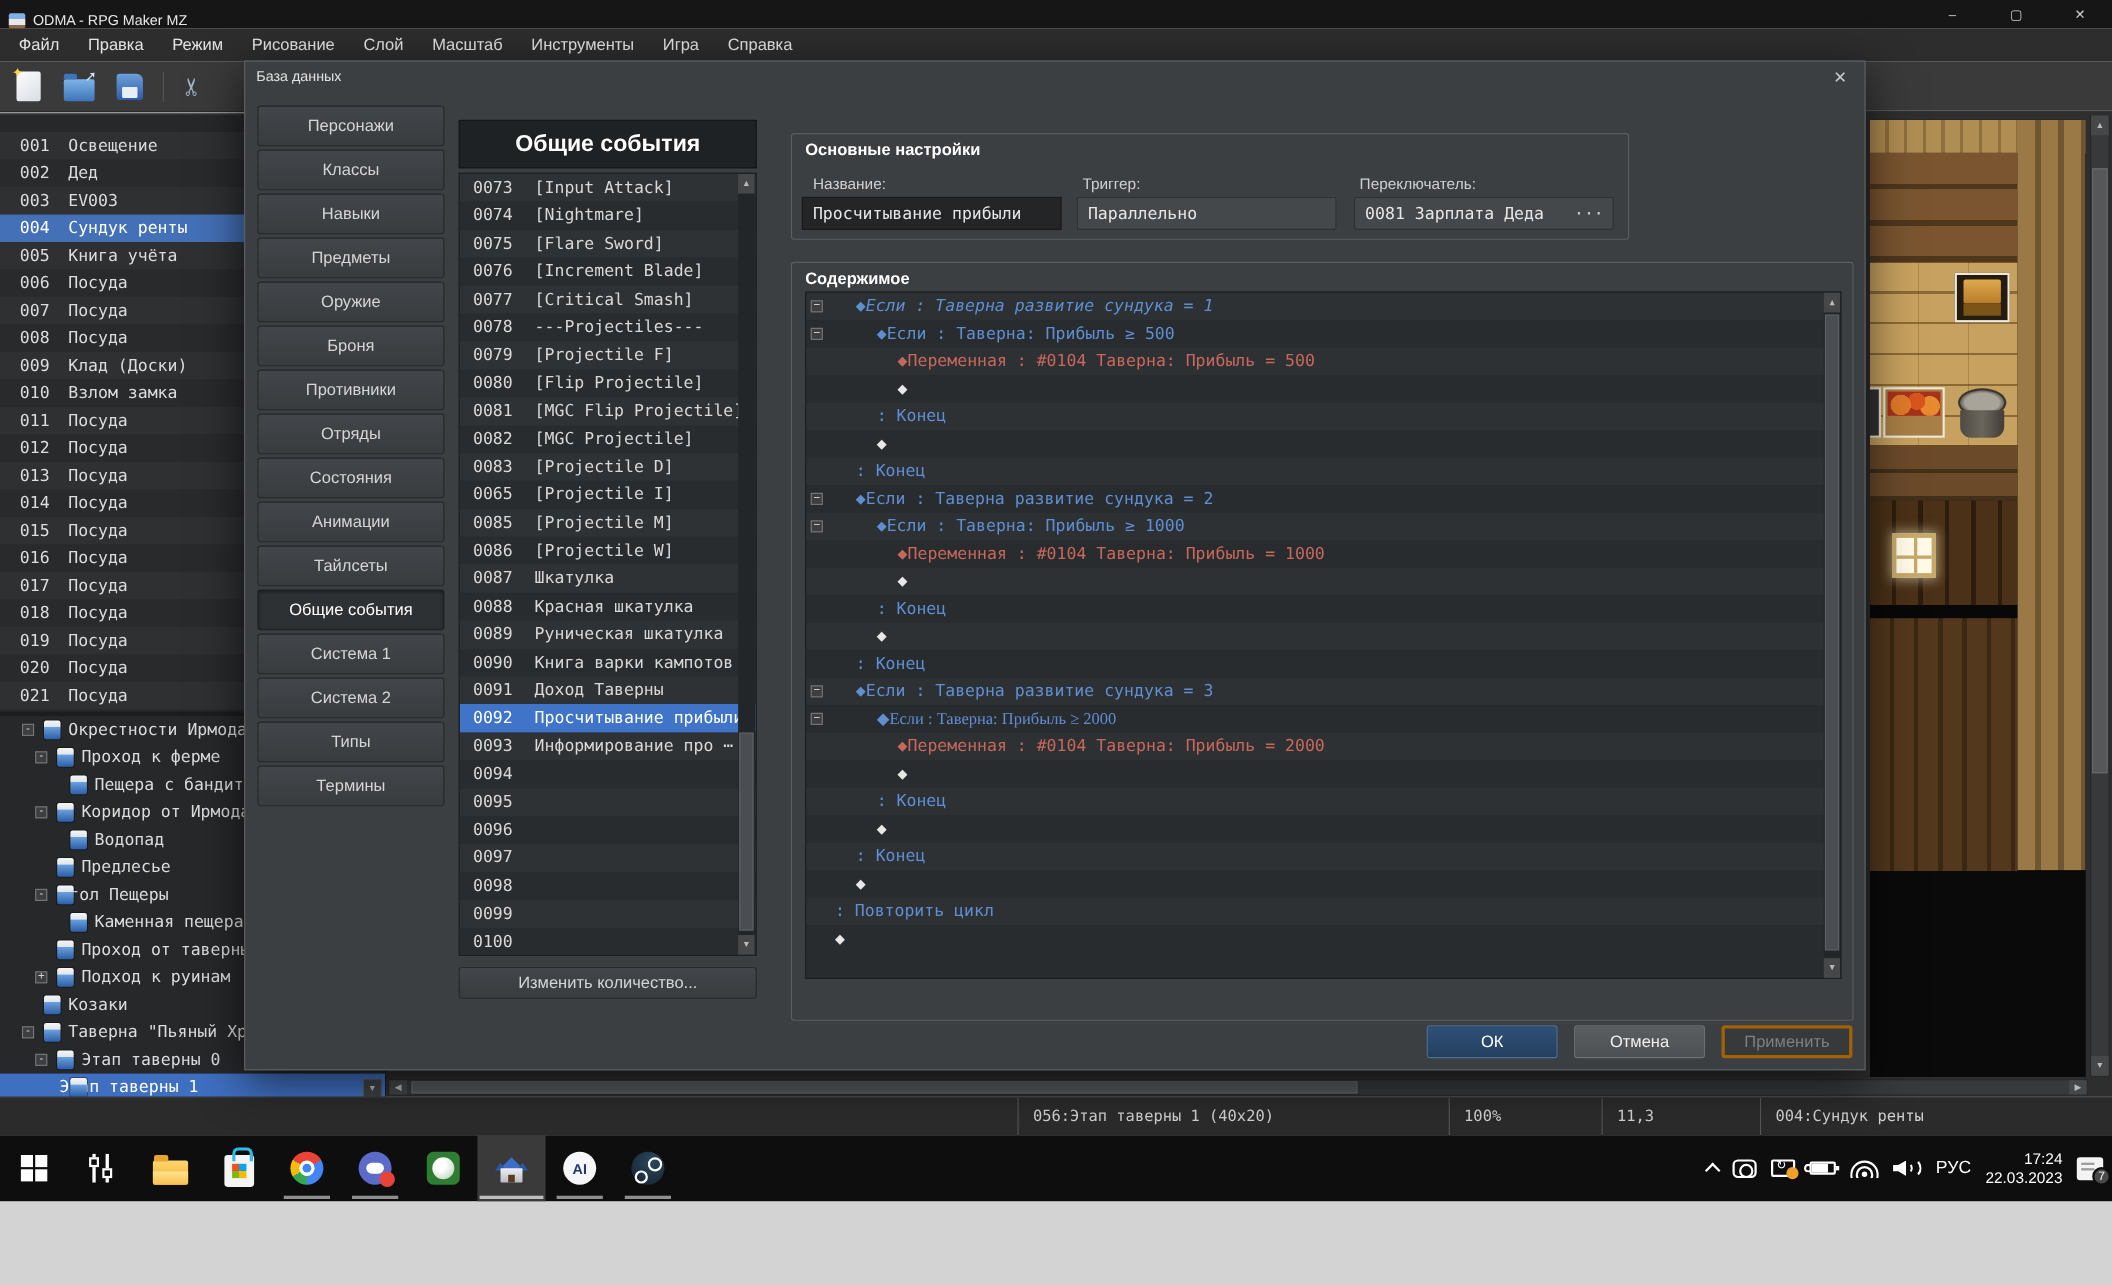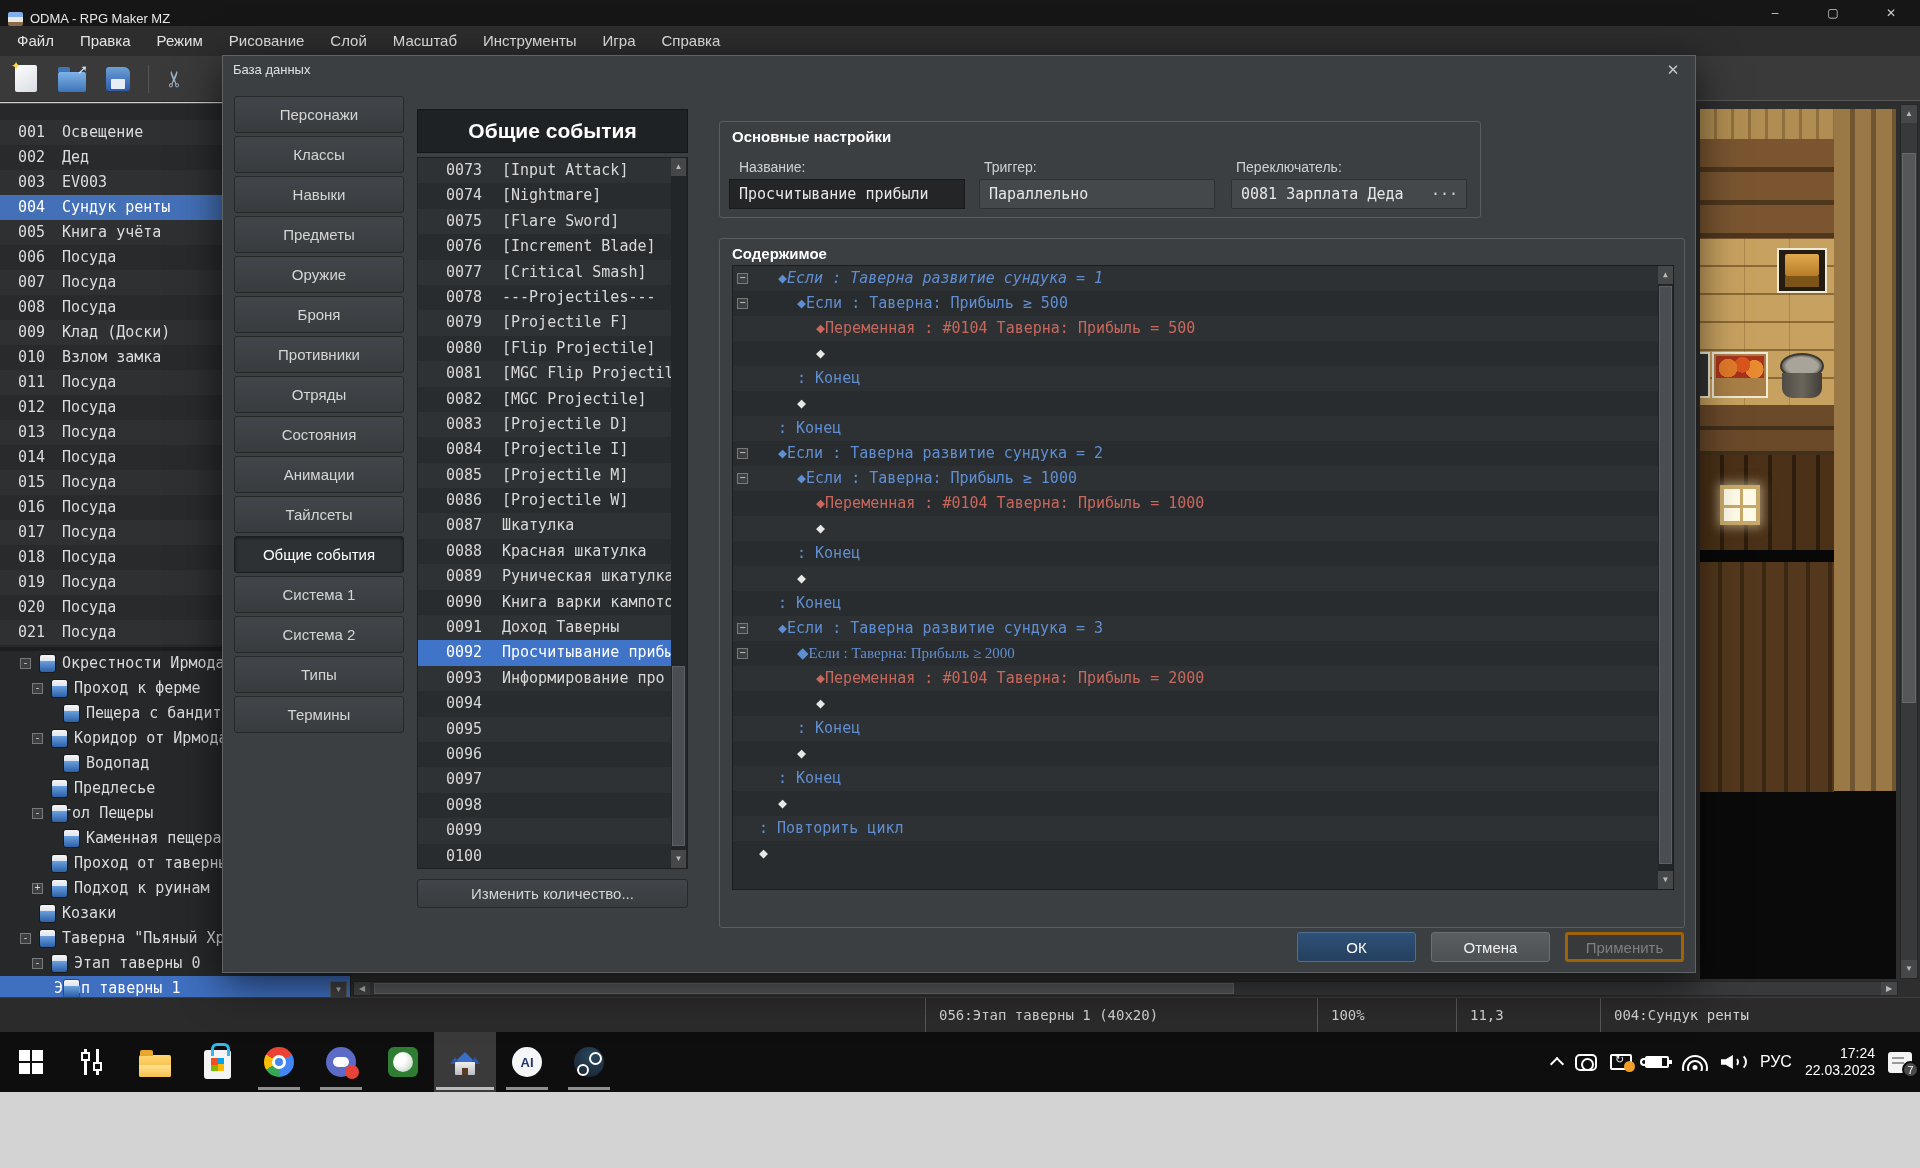--- a/index.html
+++ b/index.html
@@ -80,21 +80,21 @@
 
   
   #dialog{position:absolute;left:222px;top:55px;width:1474px;height:918px;background:#3b3f42;border:1px solid #606365;box-shadow:0 10px 40px rgba(0,0,0,.65);z-index:50}
   #dlg-title{position:absolute;left:10px;top:6px;color:#e0e0e0;font-size:13px}
   #dlg-close{position:absolute;right:12px;top:5px;color:#c8c8c8;font-size:15px;width:20px;text-align:center}
   #cats{position:absolute;left:11px;top:40px;width:170px}
   .cat-btn{width:170px;height:37px;margin-bottom:3px;background:linear-gradient(#42464a,#383c3f);border:1px solid #26282a;border-radius:3px;color:#d5d5d5;font-size:15px;display:flex;align-items:center;justify-content:center}
   .cat-btn.active{background:#2e3133;border:1px solid #1d1f21;color:#fff;box-shadow:inset 0 1px 3px rgba(0,0,0,.5)}
   #ce-header{position:absolute;left:194px;top:53px;width:271px;height:44px;background:#1f2224;border:1px solid #141617;color:#fff;font-size:21px;font-weight:bold;display:flex;align-items:center;justify-content:center}
   #ce-list{position:absolute;left:194px;top:101px;width:271px;height:712px;background:#2c2f31;border:1px solid #1d1f21;overflow:hidden}
-  .ce-row{height:25.4px;line-height:25.4px;font-size:15px;color:#d8d8d8;white-space:nowrap;padding-left:28px}
+  .ce-row{height:25.4px;line-height:25.4px;font-size:15px;color:#d8d8d8;white-space:nowrap;padding-left:12px}
   .ce-row:nth-child(odd){background:#2f3234}
   .ce-row:nth-child(even){background:#292c2e}
   .ce-row.sel{background:#3f74c8;color:#fff}
   .ce-num{display:inline-block;width:56px}
   #ce-scroll{position:absolute;left:253px;top:0;width:16px;height:710px;background:#232628}
   #ce-scroll .thumb{position:absolute;left:1px;top:508px;width:13px;height:180px;background:#4a4e52;border:1px solid #5c6064}
   #ce-scroll .up{left:0;top:0;width:15px}#ce-scroll .dn{left:0;bottom:0;width:15px}
   #change-btn{position:absolute;left:194px;top:823px;width:271px;height:29px;background:linear-gradient(#42464a,#383c3f);border:1px solid #26282a;border-radius:3px;color:#d5d5d5;font-size:15px;display:flex;align-items:center;justify-content:center}
 
   .groupbox{position:absolute;border:1px solid #5b5e60;border-radius:3px}
@@ -344,21 +344,21 @@
         <div class="ce-row mono"><span class="ce-num">0074</span><span>[Nightmare]</span></div>
         <div class="ce-row mono"><span class="ce-num">0075</span><span>[Flare Sword]</span></div>
         <div class="ce-row mono"><span class="ce-num">0076</span><span>[Increment Blade]</span></div>
         <div class="ce-row mono"><span class="ce-num">0077</span><span>[Critical Smash]</span></div>
         <div class="ce-row mono"><span class="ce-num">0078</span><span>---Projectiles---</span></div>
         <div class="ce-row mono"><span class="ce-num">0079</span><span>[Projectile F]</span></div>
         <div class="ce-row mono"><span class="ce-num">0080</span><span>[Flip Projectile]</span></div>
         <div class="ce-row mono"><span class="ce-num">0081</span><span>[MGC Flip Projectile]</span></div>
         <div class="ce-row mono"><span class="ce-num">0082</span><span>[MGC Projectile]</span></div>
         <div class="ce-row mono"><span class="ce-num">0083</span><span>[Projectile D]</span></div>
-        <div class="ce-row mono"><span class="ce-num">0084</span><span>[Projectile I]</span></div>
+        <div class="ce-row mono"><span class="ce-num">0065</span><span>[Projectile I]</span></div>
         <div class="ce-row mono"><span class="ce-num">0085</span><span>[Projectile M]</span></div>
         <div class="ce-row mono"><span class="ce-num">0086</span><span>[Projectile W]</span></div>
         <div class="ce-row mono"><span class="ce-num">0087</span><span>Шкатулка</span></div>
         <div class="ce-row mono"><span class="ce-num">0088</span><span>Красная шкатулка</span></div>
         <div class="ce-row mono"><span class="ce-num">0089</span><span>Руническая шкатулка</span></div>
         <div class="ce-row mono"><span class="ce-num">0090</span><span>Книга варки кампотов</span></div>
         <div class="ce-row mono"><span class="ce-num">0091</span><span>Доход Таверны</span></div>
         <div class="ce-row mono sel"><span class="ce-num">0092</span><span>Просчитывание прибыли</span></div>
         <div class="ce-row mono"><span class="ce-num">0093</span><span>Информирование про ⋯</span></div>
         <div class="ce-row mono"><span class="ce-num">0094</span><span></span></div>

